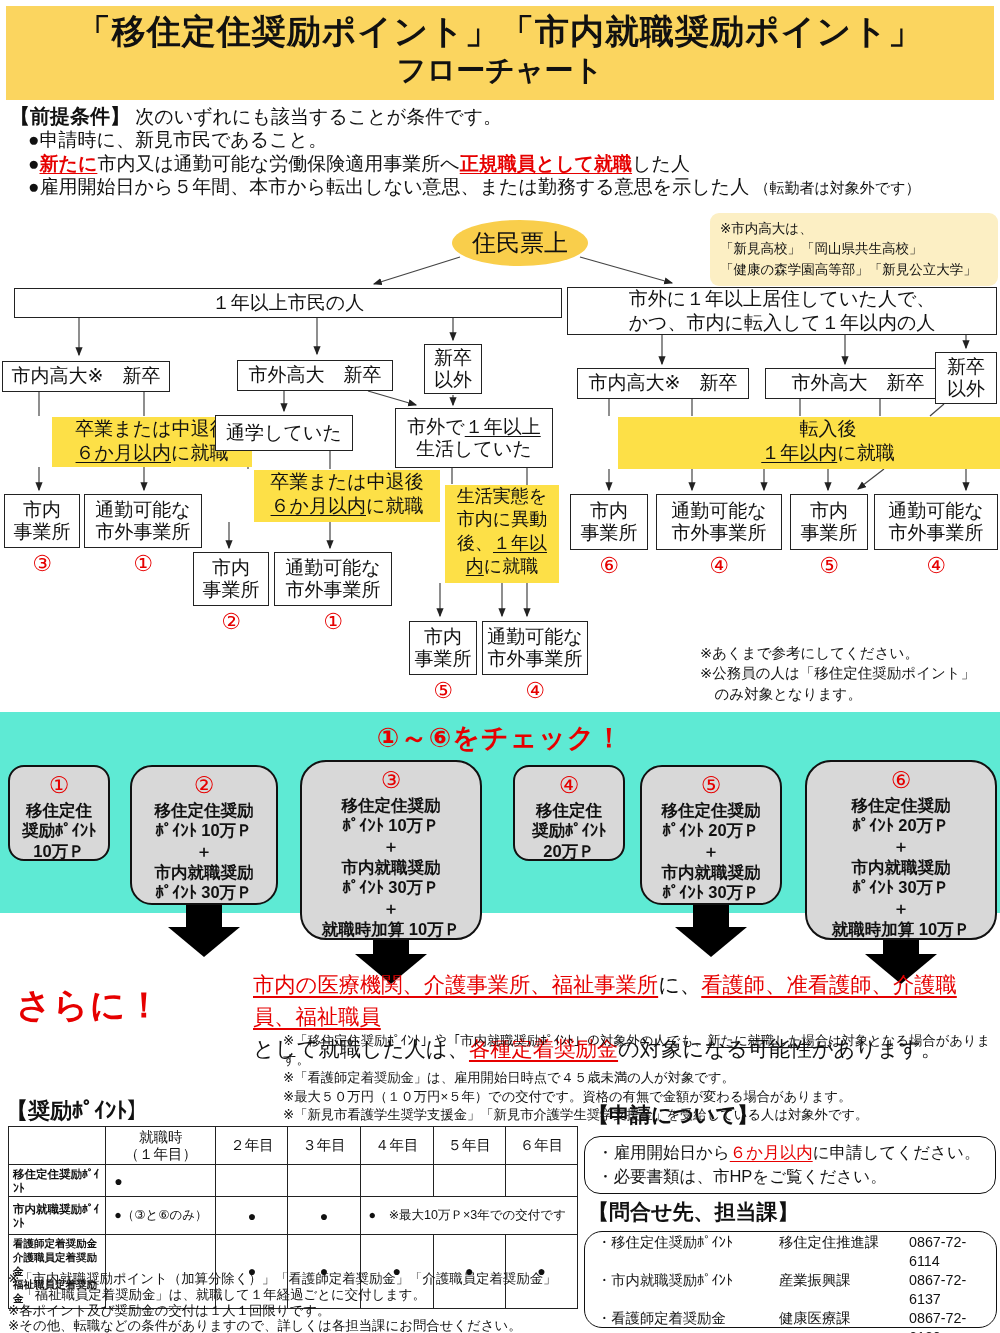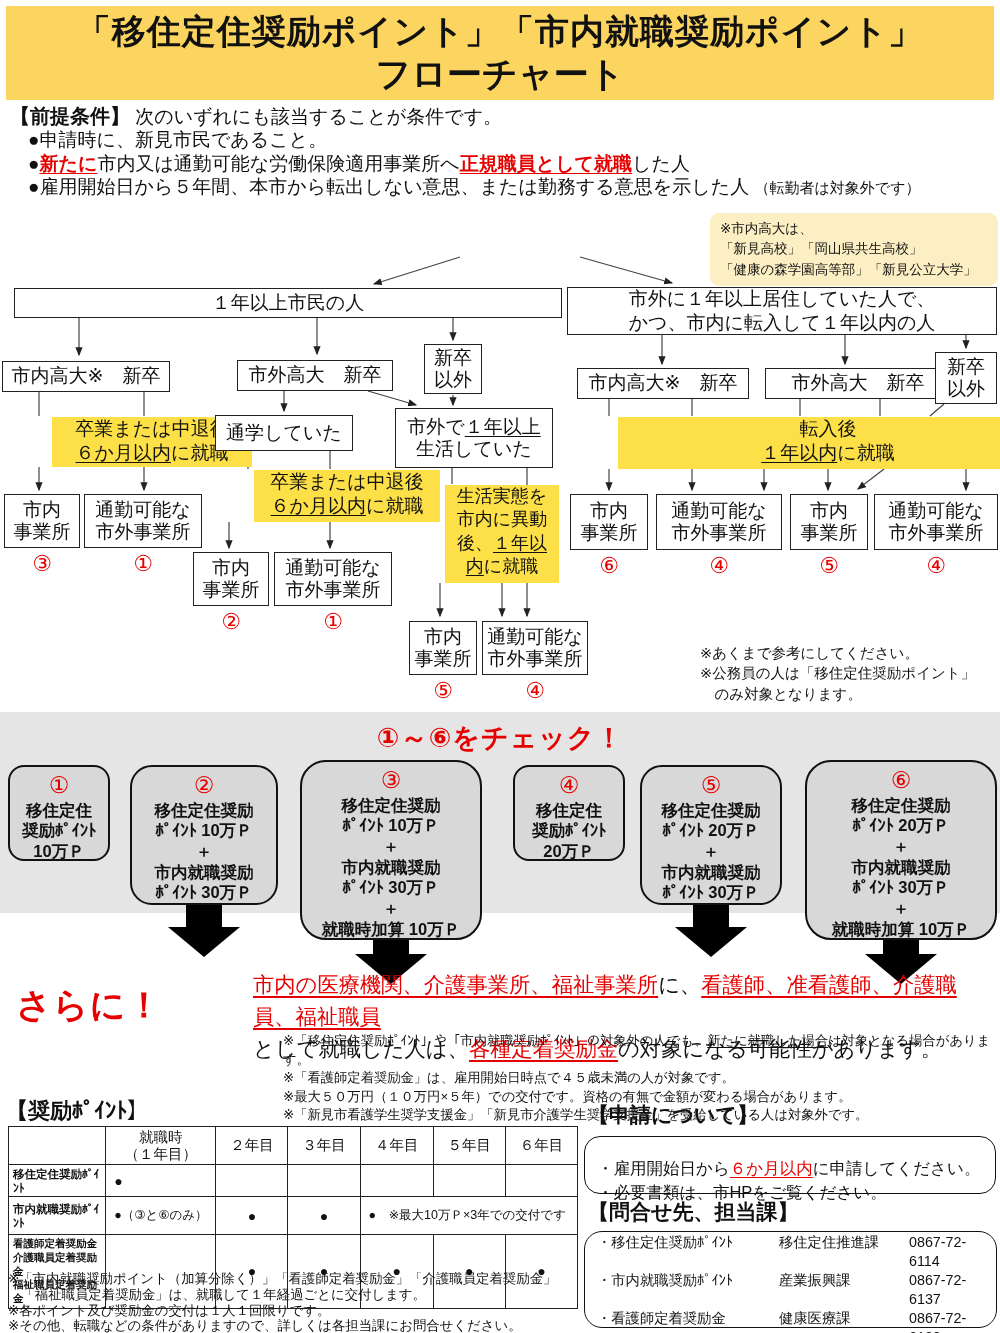--- a/index.html
+++ b/index.html
@@ -8,21 +8,21 @@
     position:relative; width:1000px; height:1333px; background:#fff;
     font-family:"Liberation Sans","DejaVu Sans",sans-serif; color:#111;
     overflow:hidden;
   }
   .pre { white-space:pre-line; }
 
   
   .header { position:absolute; left:6px; top:6px; width:988px; height:94px;
             background:#FBD55F; text-align:center; }
   .header .t1 { font-size:34px; font-weight:bold; padding-top:3px; letter-spacing:1px; }
-  .header .t2 { font-size:35px; font-weight:bold; margin-top:-4px;text-align:center; }
+  .header .t2 { font-size:29px; font-weight:bold; margin-top:-4px;text-align:center; }
 
   
   .precond { position:absolute; left:10px; top:104px; width:984px; font-size:19px; line-height:1.22; }
   .precond .h { font-weight:bold; font-size:20px; }
   .precond .indent { padding-left:18px; }
   .ru { color:#E60000; font-weight:bold; text-decoration:underline; text-underline-offset:3px; }
   .small-note { font-size:15px; }
 
   
   .flow { position:absolute; left:0; top:195px; width:1000px; height:517px; }
@@ -36,21 +36,21 @@
   .ellipse { position:absolute; background:#F9CE4B; border-radius:50%;
              display:flex; align-items:center; justify-content:center;
              font-size:24px; }
   .cream { position:absolute; background:#FCEFC4; border-radius:9px; padding:6px 10px;
            font-size:13.5px; line-height:1.5; }
   .u { text-decoration:underline; text-underline-offset:3px; }
   .rn { position:absolute; color:#E60000; font-size:22px; text-align:center; line-height:1; }
   .refnote { position:absolute; font-size:14.5px; line-height:1.4; }
 
   
-  .gray { position:absolute; left:0; top:712px; width:1000px; height:201px; background:#e5e5e5; }
+  .gray { position:absolute; left:0; top:712px; width:1000px; height:201px; background:#5eead4; }
   .gray .title { position:absolute; left:0; top:8px; width:100%; text-align:center;
                  color:#E60000; font-size:27px; font-weight:bold; letter-spacing:1px; }
   .cbox { position:absolute; border:2.6px solid #111; background:#D8D8D8;
           text-align:center; padding-top:4px; }
   .cbox .bn { color:#E60000; font-size:23px; line-height:1.25; }
   .cbox .bt { font-size:16.5px; font-weight:bold; line-height:1.25; }
   .dstem { position:absolute; width:36px; background:#000; }
   .dtri  { position:absolute; width:0; height:0;
            border-left:36px solid transparent; border-right:36px solid transparent;
            border-top:30px solid #000; }
@@ -77,21 +77,21 @@
   table.sched .la { text-align:left; padding-left:8px; }
   table.sched .r1 td { height:32px; }
   table.sched .r2 td { height:38px; }
   table.sched .r3 td { height:46px; }
   .tbl-notes { position:absolute; left:8px; top:1271px; width:575px; font-size:13.4px; line-height:1.18; }
 
   
   .sec-h { position:absolute; font-size:21px; font-weight:bold; }
   .rbox { position:absolute; border:1.7px solid #111; background:#fff; }
   .app-box { left:584px; top:1136px; width:412px; height:58px; border-radius:16px;
-             padding:20px 12px; font-size:16.5px; line-height:1.45; }
+             padding:4px 12px; font-size:16.5px; line-height:1.45; }
   .con-box { left:584px; top:1231px; width:413px; height:97px; border-radius:18px;
              padding:1px 12px; font-size:14.3px; line-height:1.33; }
   .con-row { display:flex; }
   .con-item { flex:0 0 182px; }
   .con-dept { flex:0 0 130px; }
   .con-tel  { flex:1 1 auto; }
 </style>
 </head>
 <body>
 
@@ -155,20 +155,21 @@
         <line x1="944" y1="209" x2="930" y2="221"></line>
         <line x1="609" y1="274" x2="609" y2="295" marker-end="url(#ah)"></line>
         <line x1="692" y1="274" x2="692" y2="295" marker-end="url(#ah)"></line>
         <line x1="764" y1="274" x2="764" y2="295" marker-end="url(#ah)"></line>
         <line x1="828" y1="274" x2="828" y2="295" marker-end="url(#ah)"></line>
         <line x1="884" y1="274" x2="858" y2="294" marker-end="url(#ah)"></line>
         <line x1="966" y1="274" x2="966" y2="295" marker-end="url(#ah)"></line>
       </g>
     </svg>
 
+    <div class="ellipse" style="left:452px; top:25px; width:136px; height:46px;">住民票上</div>
 
     <div class="cream pre" style="left:710px; top:18px; width:288px;">※市内高大は、
 「新見高校」「岡山県共生高校」
 「健康の森学園高等部」「新見公立大学」</div>
 
     <div class="n" style="left:14px; top:93px; width:548px; height:30px;">１年以上市民の人</div>
 
     <div class="n pre" style="left:567px; top:92px; width:430px; height:48px; line-height:1.25;">市外に１年以上居住していた人で、
 かつ、市内に転入して１年以内の人</div>
 

